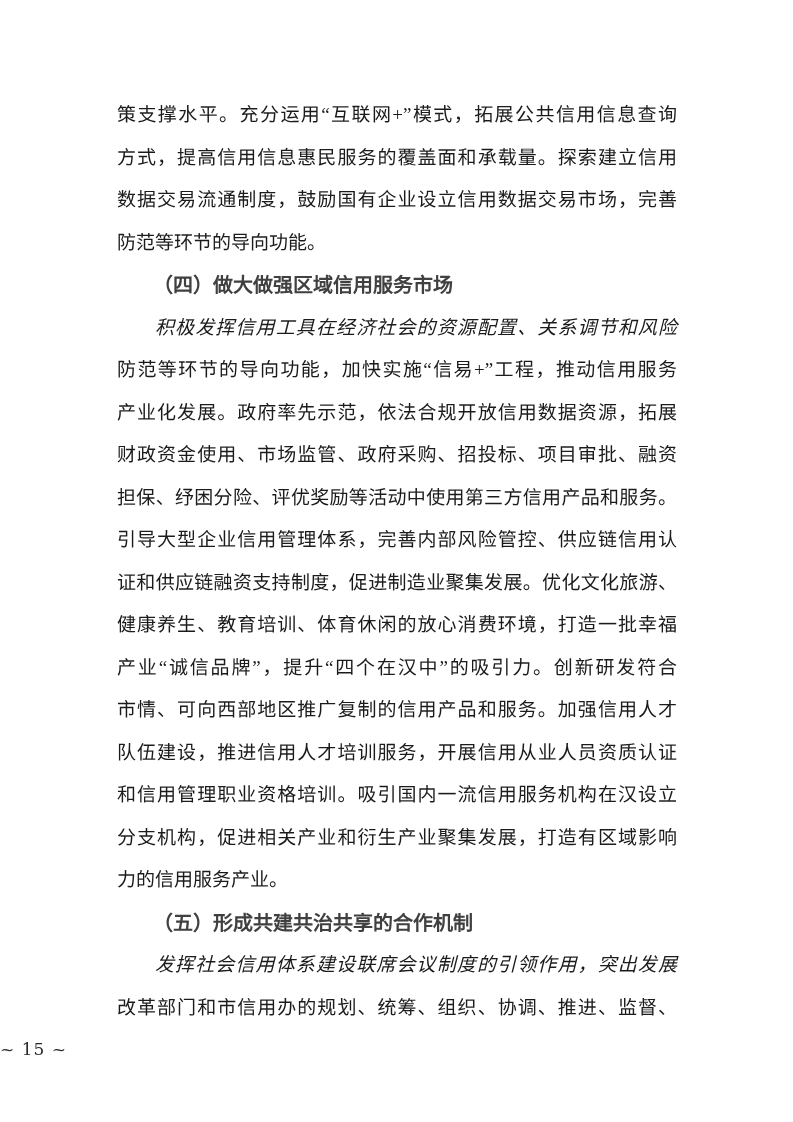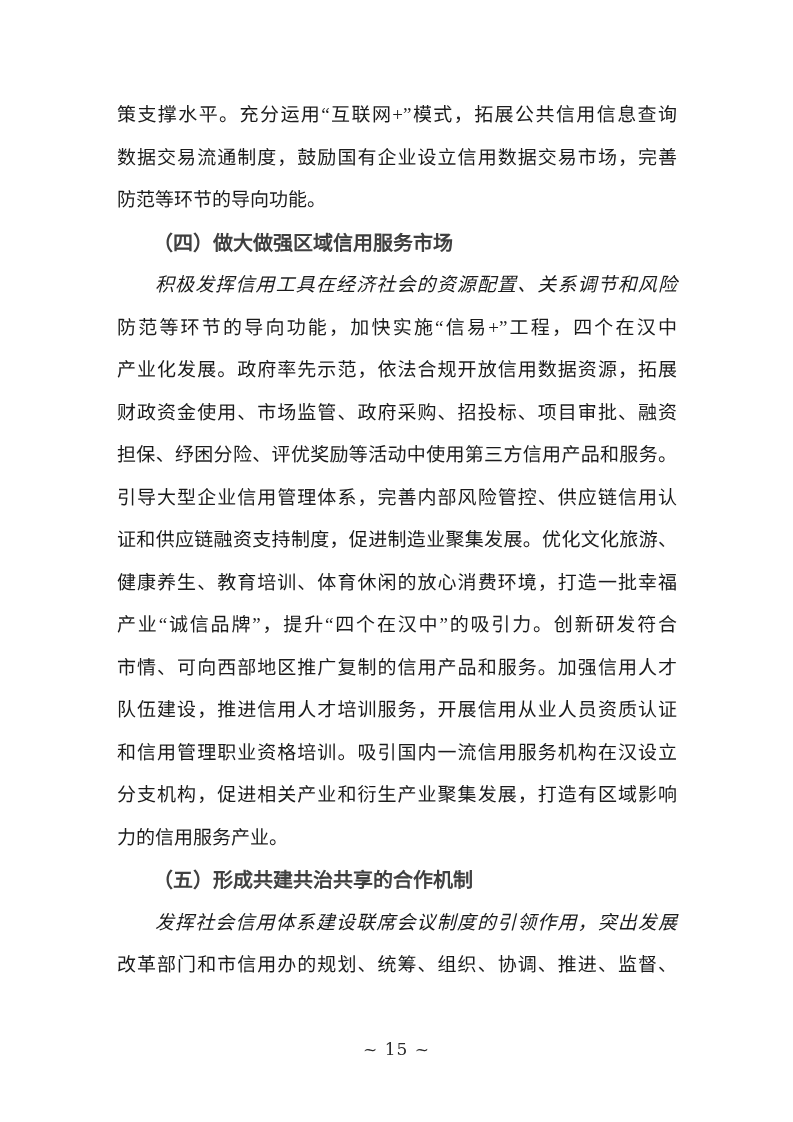--- a/index.html
+++ b/index.html
@@ -50,40 +50,41 @@
     text-align: left;
     white-space: nowrap;
   }
   .page-number {
     position: absolute;
     left: 0;
     right: 0;
     top: 1034px;
     height: 30px;
     line-height: 30px;
-    text-align: center;
+    text-align: left;
     font-size: 17px;
     letter-spacing: 1px;
     color: #2a2a2a;
     font-family: "DejaVu Serif", "Liberation Serif", serif;
   }
 </style>
 </head>
 <body>
 
 <div class="page">
   <div class="content">
 
     <div class="tline">策支撑水平。充分运用“互联网+”模式，拓展公共信用信息查询</div>
+    <div class="tline">方式，提高信用信息惠民服务的覆盖面和承载量。探索建立信用</div>
     <div class="tline">数据交易流通制度，鼓励国有企业设立信用数据交易市场，完善</div>
     <div class="tline para-end">防范等环节的导向功能。</div>
 
     <div class="heading">（四）做大做强区域信用服务市场</div>
     <div class="tline first-line">积极发挥信用工具在经济社会的资源配置、关系调节和风险</div>
-    <div class="tline">防范等环节的导向功能，加快实施“信易+”工程，四个在汉中</div>
+    <div class="tline">防范等环节的导向功能，加快实施“信易+”工程，推动信用服务</div>
     <div class="tline">产业化发展。政府率先示范，依法合规开放信用数据资源，拓展</div>
     <div class="tline">财政资金使用、市场监管、政府采购、招投标、项目审批、融资</div>
     <div class="tline">担保、纾困分险、评优奖励等活动中使用第三方信用产品和服务。</div>
     <div class="tline">引导大型企业信用管理体系，完善内部风险管控、供应链信用认</div>
     <div class="tline">证和供应链融资支持制度，促进制造业聚集发展。优化文化旅游、</div>
     <div class="tline">健康养生、教育培训、体育休闲的放心消费环境，打造一批幸福</div>
     <div class="tline">产业“诚信品牌”，提升“四个在汉中”的吸引力。创新研发符合</div>
     <div class="tline">市情、可向西部地区推广复制的信用产品和服务。加强信用人才</div>
     <div class="tline">队伍建设，推进信用人才培训服务，开展信用从业人员资质认证</div>
     <div class="tline">和信用管理职业资格培训。吸引国内一流信用服务机构在汉设立</div>

